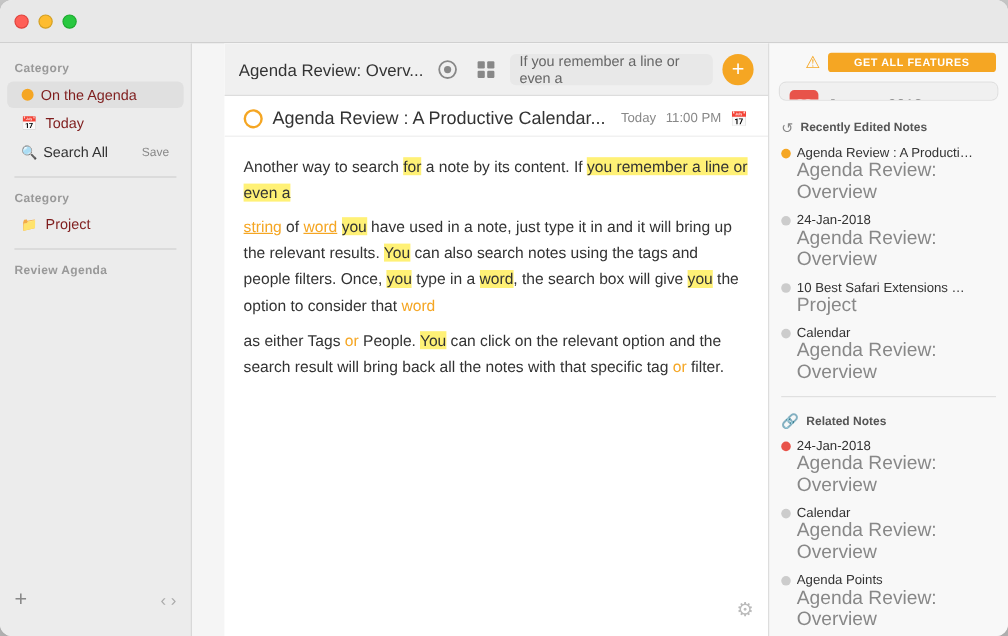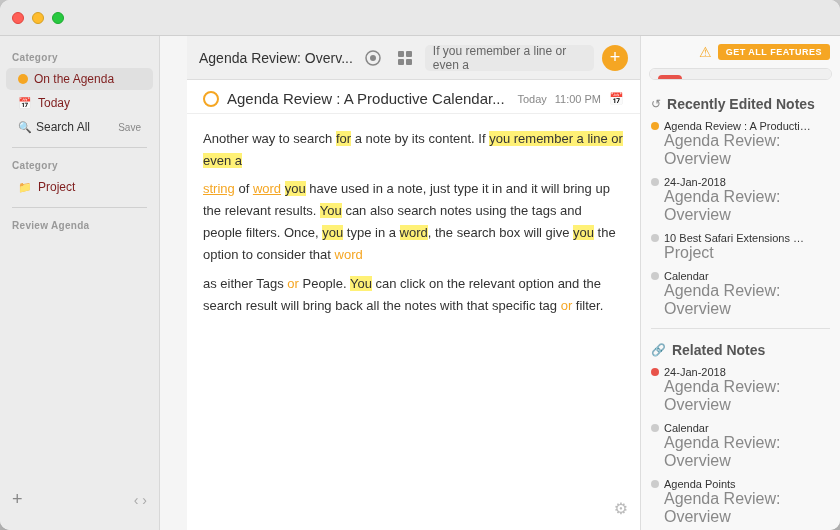--- a/index.html
+++ b/index.html
@@ -242,21 +242,21 @@
       gap: 6px;
     }
     .warning-icon { color: #f5a623; font-size: 14px; }
     .get-features-btn {
       background: #f5a623;
       border: none;
       border-radius: 3px;
       color: #fff;
       font-size: 9px;
       font-weight: 700;
-      padding: 3px 8px;
+      padding: 3px 22px;
       cursor: pointer;
       letter-spacing: 0.5px;
     }
 
     .calendar-block {
       background: #fff;
       margin: 0 8px 8px;
       border-radius: 6px;
       border: 1px solid #e0e0e0;
       overflow: hidden;
@@ -302,21 +302,21 @@
     .cal-note-icon { color: #888; font-size: 11px; }
 
     .section-header {
       display: flex;
       align-items: center;
       gap: 6px;
       padding: 8px 10px 4px;
     }
     .section-header-icon { color: #888; font-size: 12px; }
     .section-header-label {
-      font-size: 14px; font-weight: 600; color: #555;
+      font-size: 10px; font-weight: 600; color: #555;
     }
 
     .note-list-item {
       padding: 4px 10px;
       display: flex;
       flex-direction: column;
       cursor: pointer;
     }
     .note-list-dot-row {
       display: flex; align-items: center; gap: 5px;

